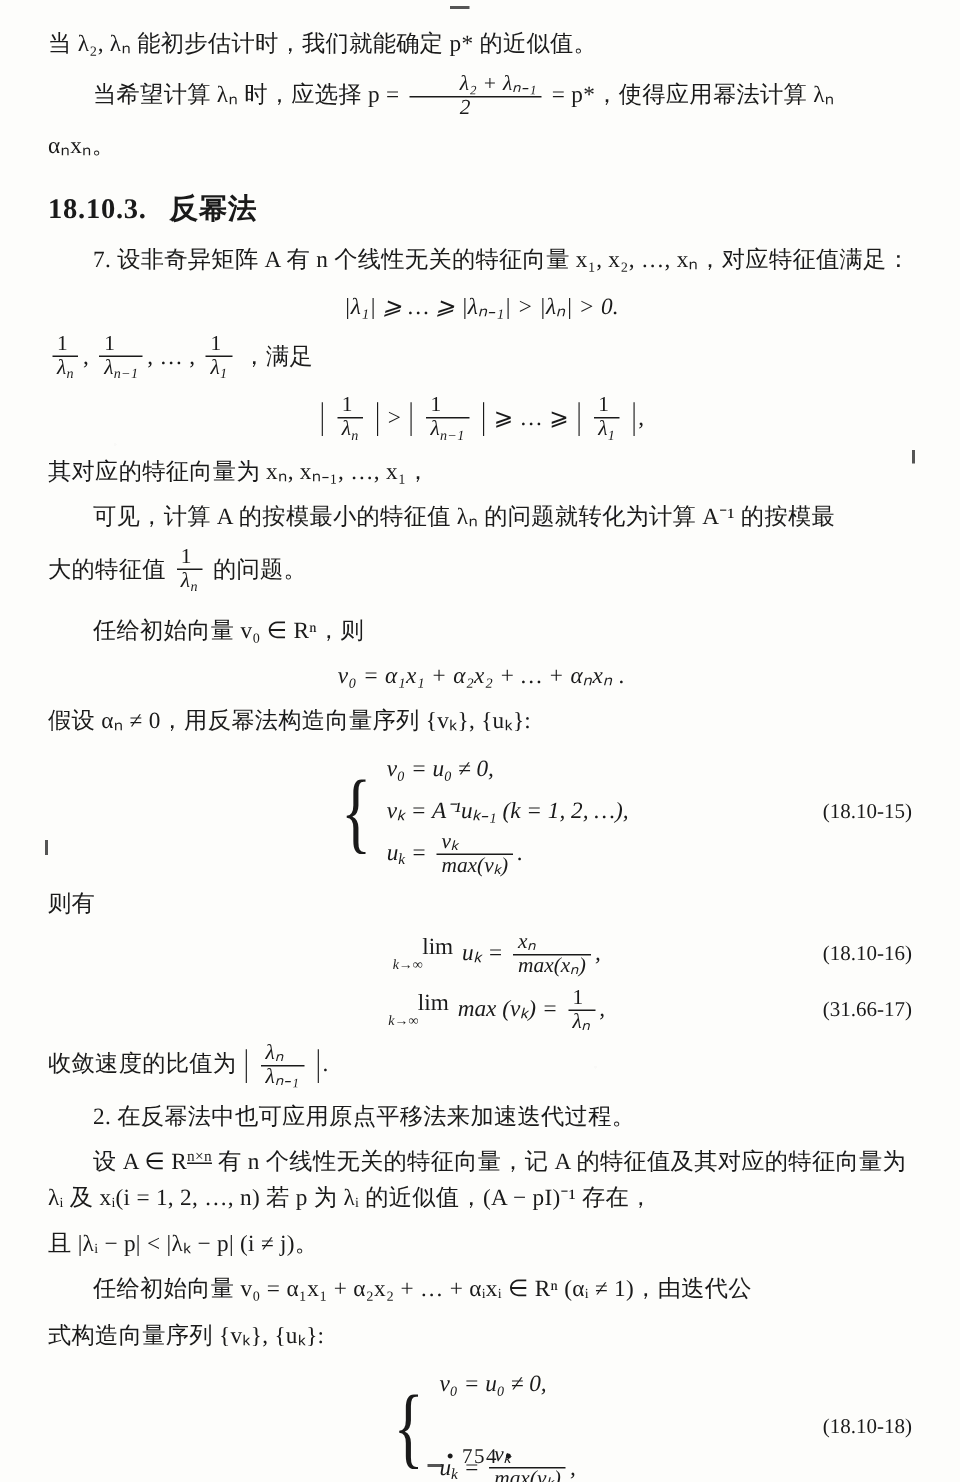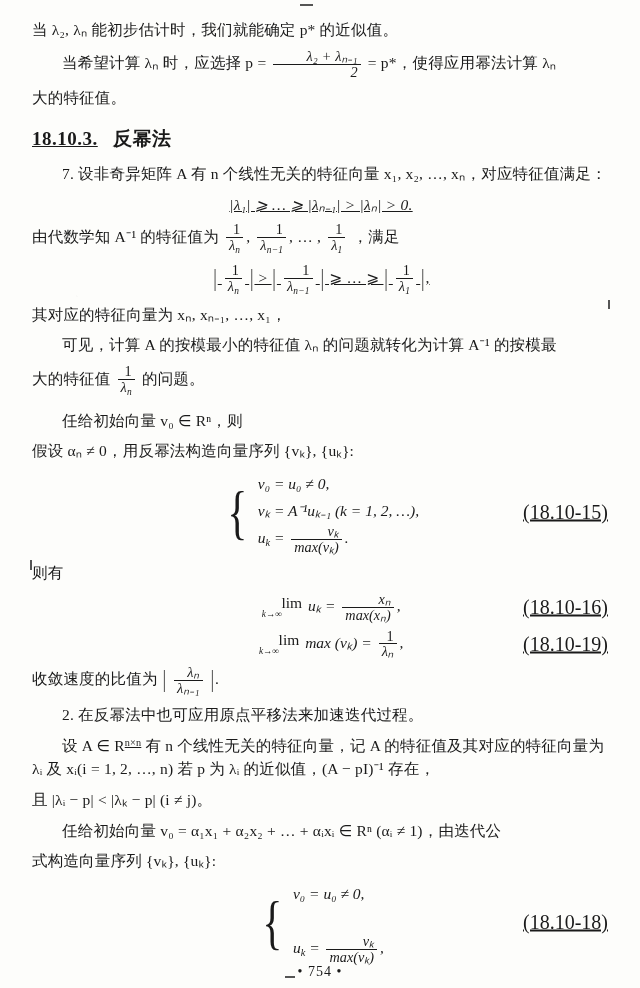--- a/index.html
+++ b/index.html
@@ -38,68 +38,66 @@
     font-size: 15.5px;
     line-height: 1.52;
     letter-spacing: 0.2px;
   }
   .indent { text-indent: 30px; }
   .sec-head {
     font-size: 19px;
     margin: 16px 0 10px 0;
     letter-spacing: 0.5px;
   }
-  .sec-head .num { margin-right: 10px; text-decoration: underline; }
+  .sec-head .num { margin-right: 10px; }
   .center {
     text-align: center;
     margin: 6px 0 6px 0;
     font-size: 15.5px;
-    text-decoration: underline;
   }
   .math {
     font-family: "Liberation Serif", serif;
     font-style: italic;
   }
   .up { font-style: normal; }
   sub {
     font-size: 0.66em;
     vertical-align: -0.32em;
     font-style: italic;
   }
   sup {
     font-size: 0.66em;
     vertical-align: 0.5em;
     text-decoration: underline;
   }
   .frac {
     display: inline-block;
     vertical-align: middle;
-    text-align: right;
+    text-align: left;
     line-height: 1.05;
     margin: 0 3px;
     font-size: 0.92em;
   }
   .frac .n { display: block; padding: 0 3px; }
   .frac .d { display: block; border-top: 1px solid #1a1a1a; padding: 0 3px; }
   .eqrow {
     position: relative;
     margin: 4px 0 6px 0;
   }
   .eqbody {
     text-align: center;
     font-size: 15.5px;
   }
   .eqtag {
     position: absolute;
     right: 2px;
     top: 50%;
     transform: translateY(-50%);
-    font-size: 20px;
+    font-size: 14px;
     font-family: "Liberation Serif", serif;
-    text-decoration: underline;
   }
   .brace-block {
     display: flex;
     align-items: center;
     justify-content: center;
     margin: 4px 0;
   }
   .brace {
     font-size: 60px;
     line-height: 0.82;
@@ -164,33 +162,32 @@
 
     <p class="indent">
       <span>当希望计算 λₙ 时，应选择 p =</span>
       <span class="frac">
         <span class="n math">λ₂ + λₙ₋₁</span>
         <span class="d math">2</span>
       </span>
       <span>= p*，使得应用幂法计算 λₙ</span>
     </p>
 
-    <p>大的特征值。</p>
+    <p>αₙxₙ。</p>
 
     <h2 class="sec-head">
       <span class="num">18.10.3.</span>
       <span>反幂法</span>
     </h2>
 
     <p class="indent">7. 设非奇异矩阵 A 有 n 个线性无关的特征向量 x₁, x₂, …, xₙ，对应特征值满足：</p>
 
     <p class="center math">|λ₁| ⩾ … ⩾ |λₙ₋₁| &gt; |λₙ| &gt; 0.</p>
 
     <p>
-      <span>由代数学知 A⁻¹ 的特征值为</span>
       <span class="frac">
         <span class="n up">1</span>
         <span class="d math">λ<sub>n</sub></span>
       </span>,
       <span class="frac">
         <span class="n up">1</span>
         <span class="d math">λ<sub>n−1</sub></span>
       </span>, … ,
       <span class="frac">
         <span class="n up">1</span>
@@ -233,20 +230,21 @@
         <span class="n up">1</span>
         <span class="d math">λ<sub>n</sub></span>
       </span>
       <span>的问题。</span>
     </p>
 
     <div class="spacer-sm"></div>
 
     <p class="indent">任给初始向量 v₀ ∈ Rⁿ，则</p>
 
+    <p class="center math">v₀ = α₁x₁ + α₂x₂ + … + αₙxₙ .</p>
 
     <p>假设 αₙ ≠ 0，用反幂法构造向量序列 {vₖ}, {uₖ}:</p>
 
     <div class="eqrow">
       <div class="brace-block">
         <span class="brace">{</span>
         <span class="brace-lines">
           <span class="ln math">v₀ = u₀ ≠ 0,</span><br>
           <span class="ln math">vₖ = A⁻¹uₖ₋₁  (k = 1, 2, …),</span><br>
           <span class="ln math">
@@ -283,21 +281,21 @@
         <span class="lim">
           <span class="top">lim</span>
           <span class="bot">k→∞</span>
         </span>
         <span>max (vₖ) =</span>
         <span class="frac">
           <span class="n up">1</span>
           <span class="d">λₙ</span>
         </span>,
       </div>
-      <span class="eqtag">(18.10-19)</span>
+      <span class="eqtag">(31.66-17)</span>
     </div>
 
     <p>
       <span>收敛速度的比值为</span>
       <span class="bigbar">|</span>
       <span class="frac">
         <span class="n math">λₙ</span>
         <span class="d math">λₙ₋₁</span>
       </span>
       <span class="bigbar">|</span>.

